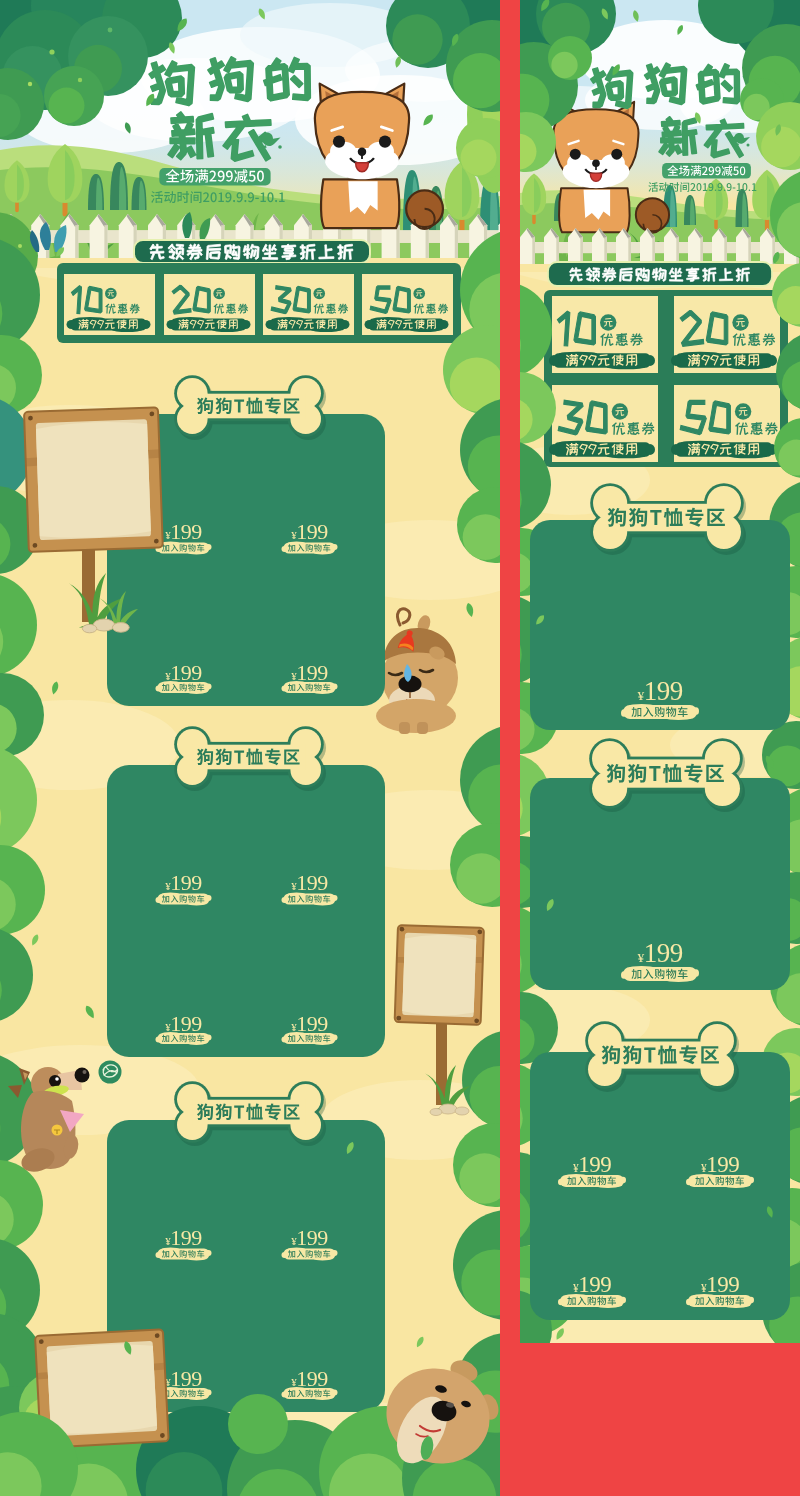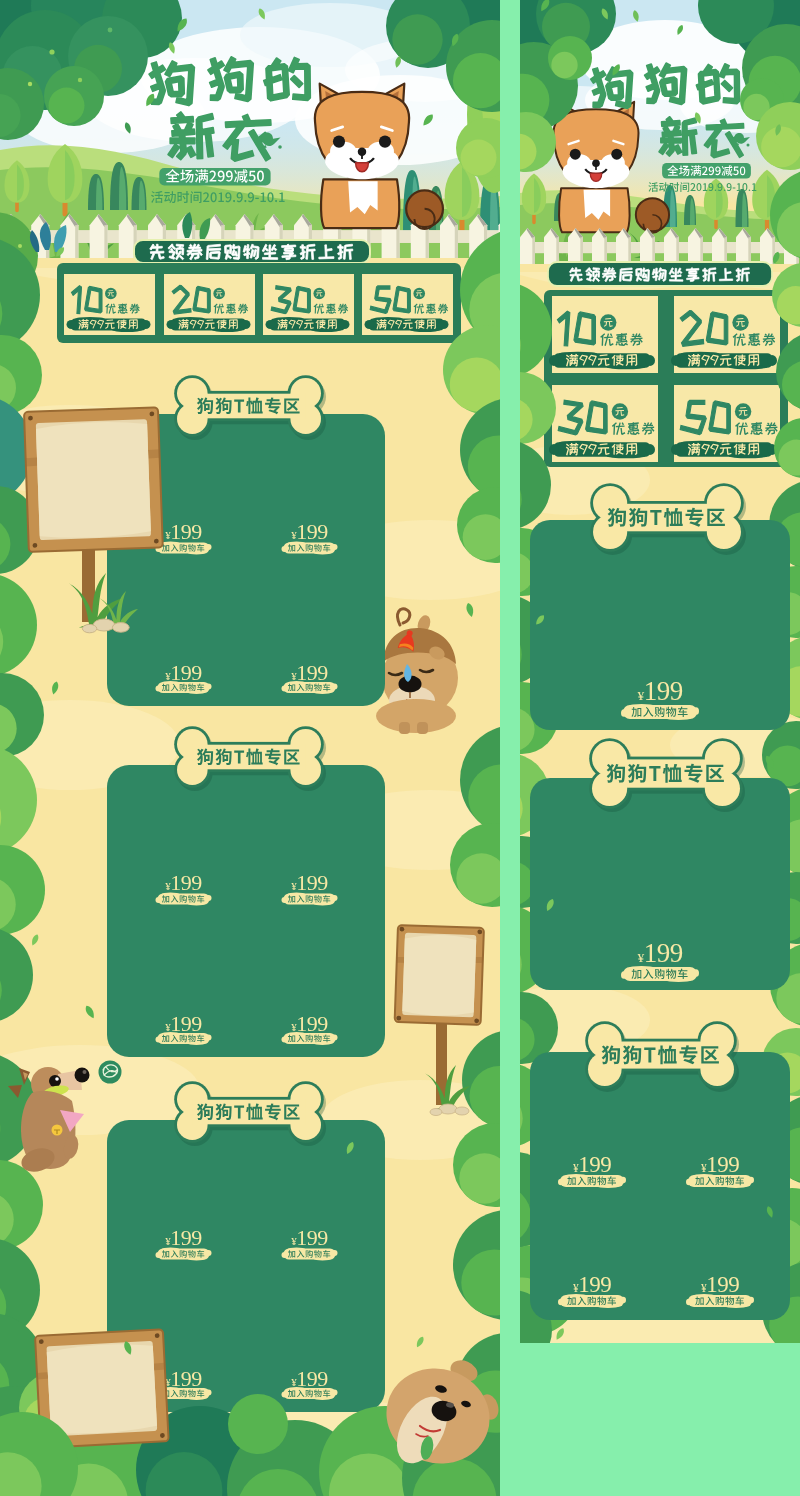--- a/index.html
+++ b/index.html
@@ -1,15 +1,15 @@
 <!DOCTYPE html>
 <html><head><meta charset="utf-8">
 <style>
 html,body{margin:0;padding:0;background:#ffffff;font-family:"Liberation Sans",sans-serif;}
-#page{position:relative;width:800px;height:1496px;overflow:hidden;background:#86efac;}
+#page{position:relative;width:800px;height:1496px;overflow:hidden;background:#ef4444;}
 #leftpanel{position:absolute;left:0;top:0;width:500px;height:1496px;overflow:hidden;}
 #rightpanel{position:absolute;left:520px;top:0;width:280px;height:1343px;overflow:hidden;}
 </style></head>
 <body>
 <div id="page">
 
 <div id="leftpanel">
       <svg width="500" height="1496" viewBox="0 0 500 1496" xmlns="http://www.w3.org/2000/svg" style="position:absolute;left:0;top:0">
         <defs>
           <linearGradient id="skyfade" x1="0" y1="0" x2="0" y2="1">

